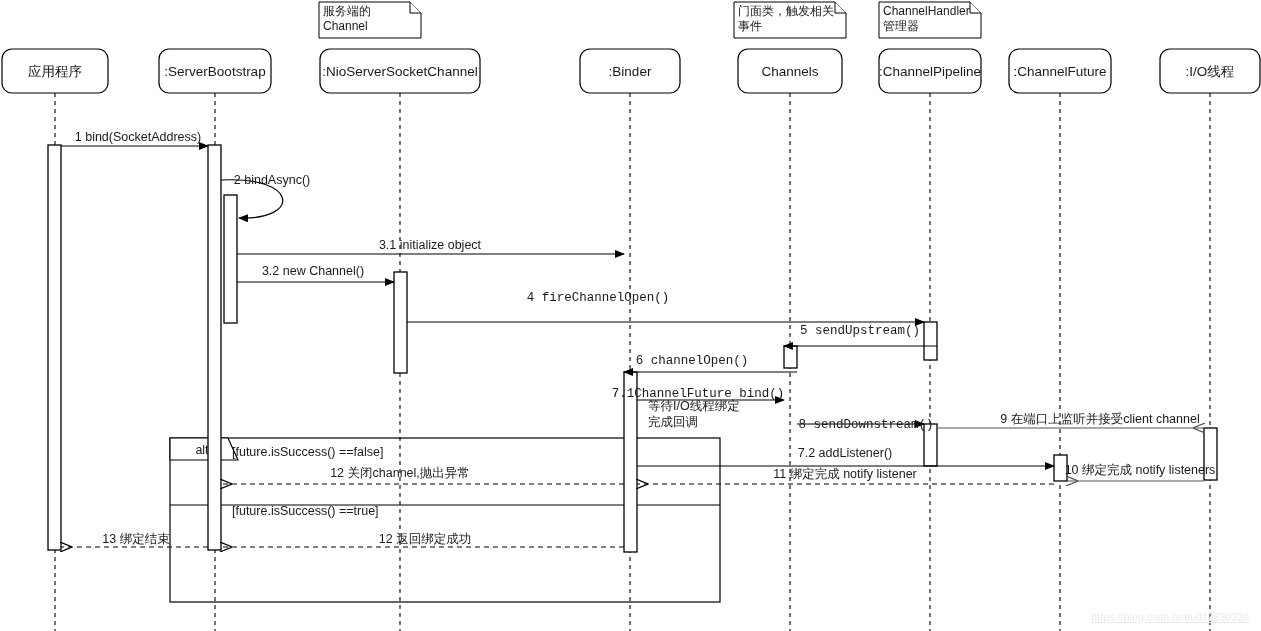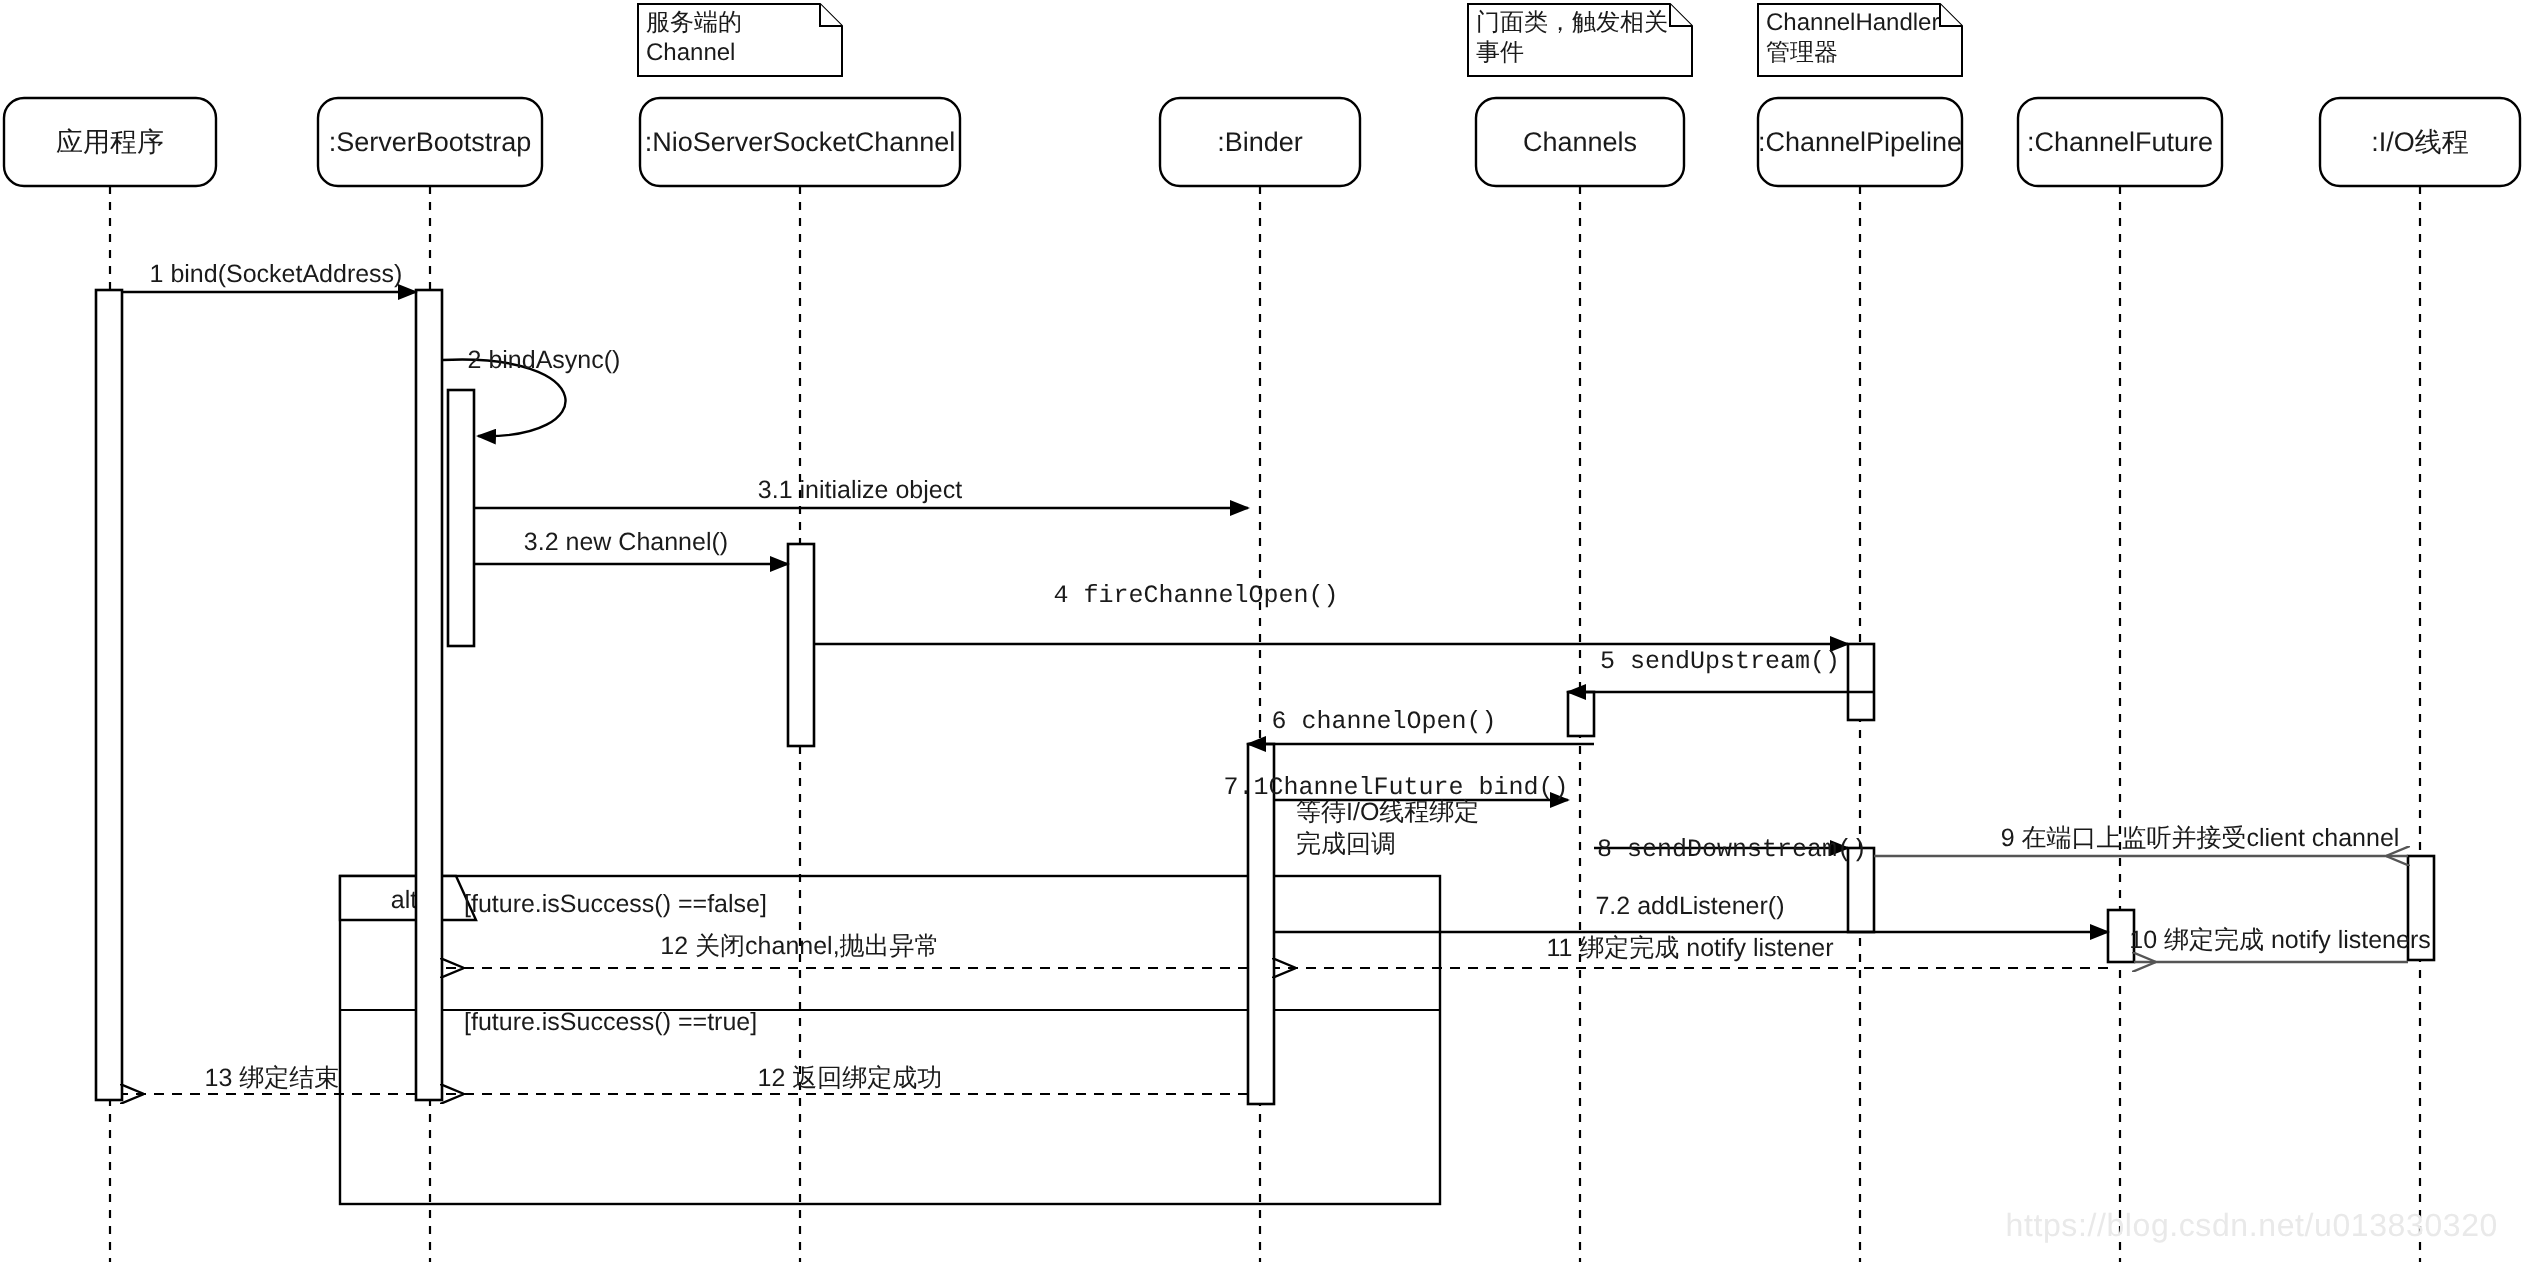--- a/index.html
+++ b/index.html
@@ -117,25 +117,26 @@
   .divider {
     stroke: #000000;
     stroke-width: 1.1;
     fill: none;
   }
   .watermark {
     position: absolute;
     right: 12px;
     bottom: 8px;
     font-family: "Liberation Sans", sans-serif;
-    font-size: 16px;
+    font-size: 10px;
     color: #e9e9e9;
     letter-spacing: 0.3px;
     user-select: none;
     white-space: nowrap;
+    text-decoration: underline;
   }
 </style>
 </head>
 <body>
 
 <div id="canvas">
 
   <svg class="layer" id="diagram-svg" viewBox="0 0 1261 631">
     <defs>
       <marker id="arrow-filled" markerWidth="10" markerHeight="8" refX="9" refY="4" orient="auto" markerUnits="userSpaceOnUse">

